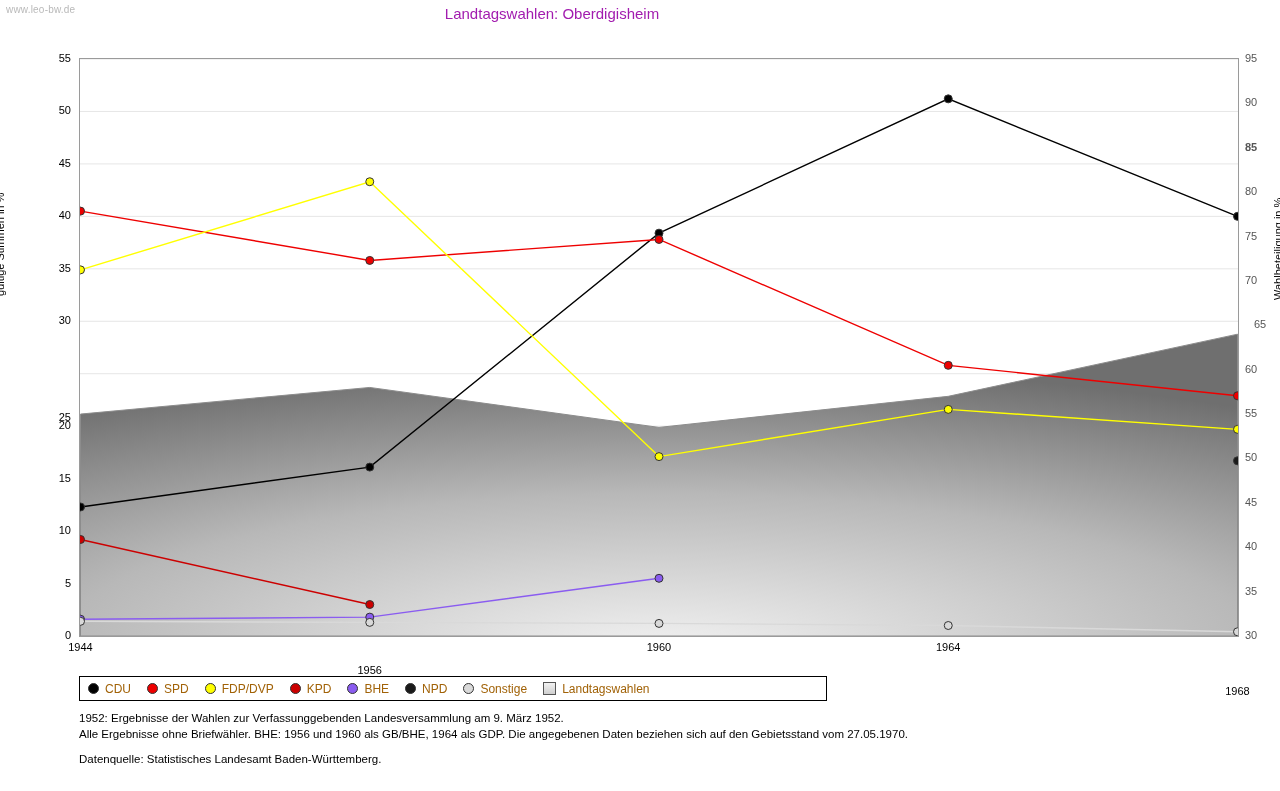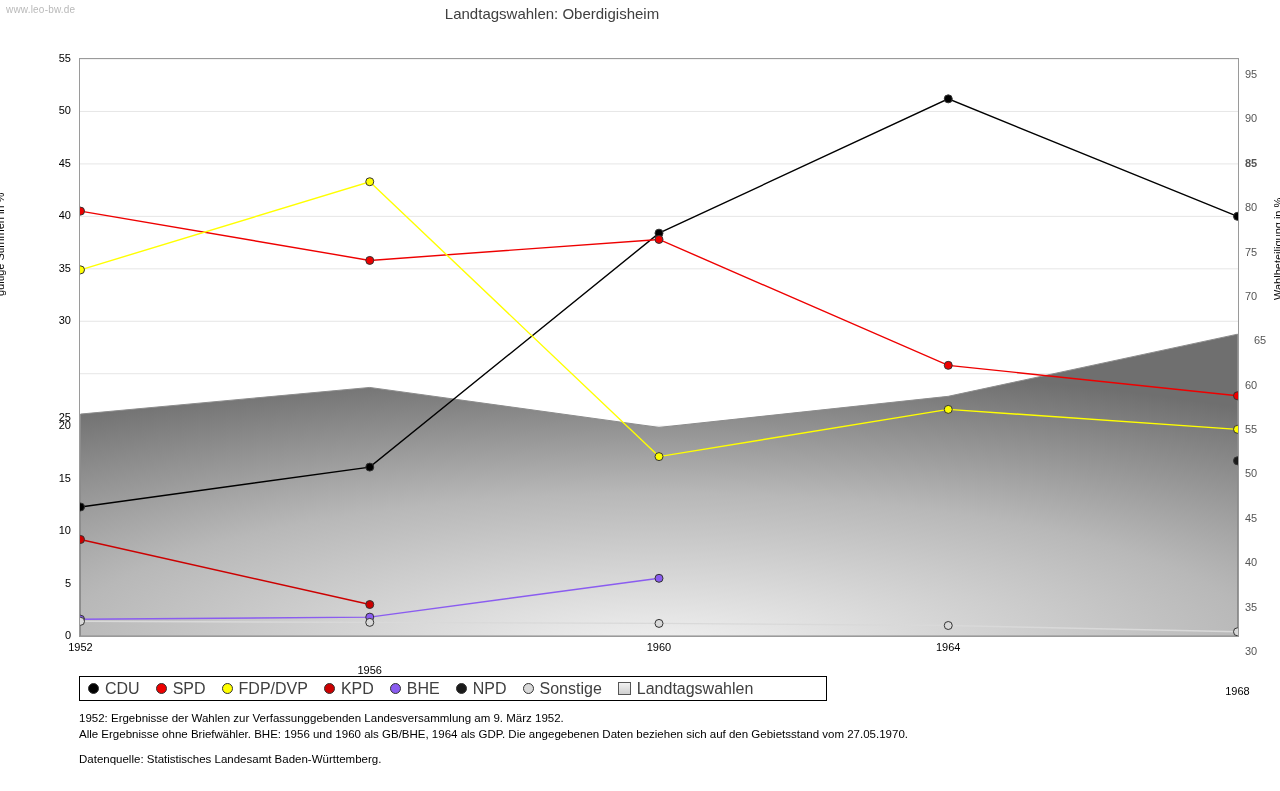--- a/index.html
+++ b/index.html
@@ -22,21 +22,21 @@
     color: #b9b9b9;
     letter-spacing: 0.2px;
   }
   #chart-title {
     position: absolute;
     left: 0;
     top: 5px;
     width: 1104px;
     text-align: center;
     font-size: 15px;
-    color: #404040;
+    color: #a21caf;
   }
   
   #plot-frame {
     position: absolute;
     left: 79px;
     top: 58px;
     width: 1160px;
     height: 579px;
     border: 1px solid #9a9a9a;
     box-sizing: border-box;
@@ -72,21 +72,20 @@
     color: #000;
     text-align: right;
     width: 30px;
   }
   .tick-right {
     position: absolute;
     font-size: 11px;
     color: #555;
     text-align: left;
     width: 30px;
-    margin-top: 16px;
   }
   .tick-x {
     position: absolute;
     font-size: 11px;
     color: #000;
     text-align: center;
     width: 60px;
   }
   #legend {
     position: absolute;
@@ -98,22 +97,22 @@
     background: #fff;
     box-sizing: border-box;
     display: flex;
     align-items: center;
     padding-left: 8px;
   }
   .legend-item {
     display: flex;
     align-items: center;
     margin-right: 16px;
-    font-size: 16px;
-    color: #404040;
+    font-size: 12px;
+    color: #a16207;
     white-space: nowrap;
   }
   .legend-dot {
     width: 9px;
     height: 9px;
     border-radius: 50%;
     border: 1px solid #333;
     margin-right: 6px;
     display: inline-block;
   }
@@ -168,21 +167,21 @@
     <div class="tick-right" style="left: 1245px; top: 362.692px;">60</div>
     <div class="tick-right" style="left: 1245px; top: 318.308px; text-align: center;">65</div>
     <div class="tick-right" style="left: 1245px; top: 273.923px;">70</div>
     <div class="tick-right" style="left: 1245px; top: 229.538px;">75</div>
     <div class="tick-right" style="left: 1245px; top: 185.154px;">80</div>
     <div class="tick-right" style="left: 1245px; top: 140.769px; font-weight: bold;">85</div>
     <div class="tick-right" style="left: 1245px; top: 96.3846px;">90</div>
     <div class="tick-right" style="left: 1245px; top: 52px;">95</div>
   </div>
 <div id="ticks-x">
-    <div class="tick-x" style="left: 50.5px; top: 641px;">1952</div>
+    <div class="tick-x" style="left: 50.5px; top: 641px;">1944</div>
     <div class="tick-x" style="left: 339.75px; top: 641px; margin-top: 23px;">1956</div>
     <div class="tick-x" style="left: 629px; top: 641px;">1960</div>
     <div class="tick-x" style="left: 918.25px; top: 641px;">1964</div>
     <div class="tick-x" style="left: 1207.5px; top: 641px; margin-top: 44px;">1968</div>
   </div>
 
 <div id="plot-frame">
   <svg id="svg-area" width="1158" height="577">
     <defs>
       <linearGradient id="turnoutGrad" x1="0" y1="0" x2="0" y2="1">

